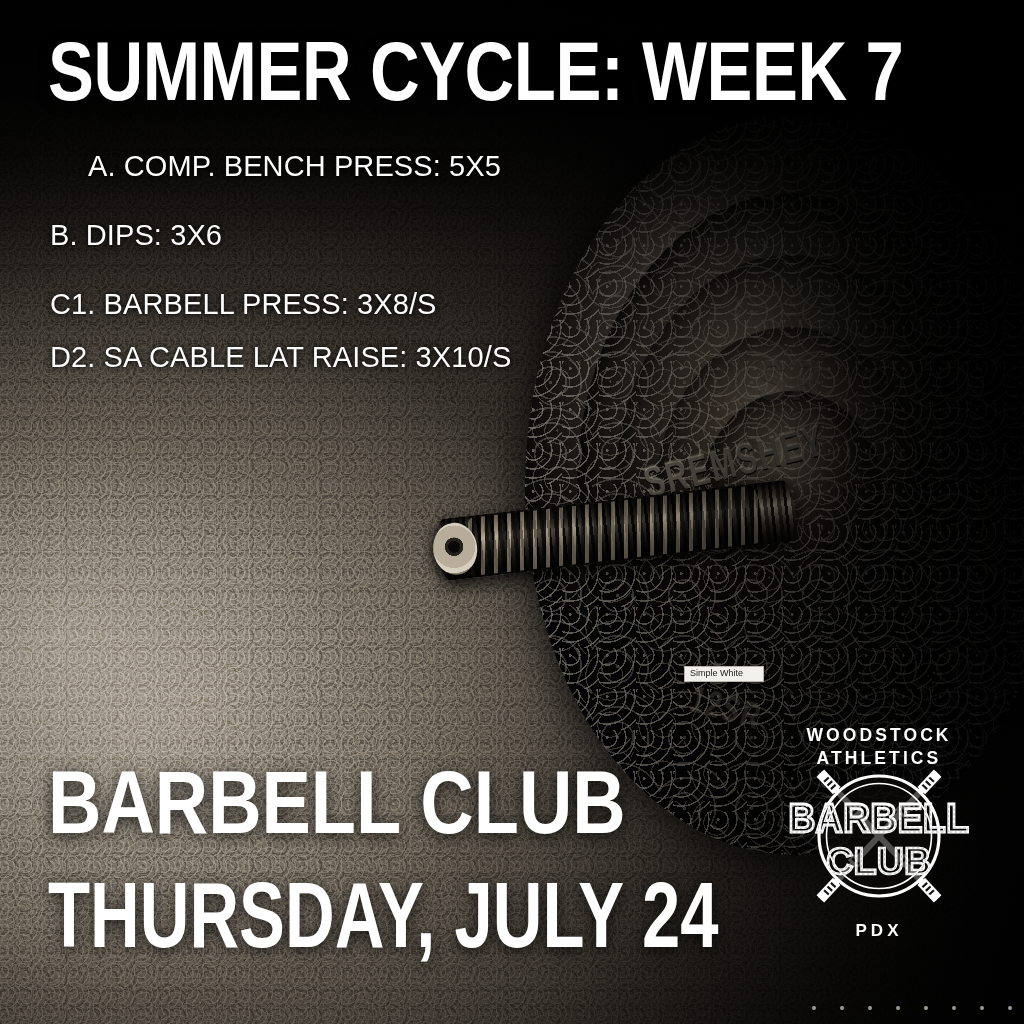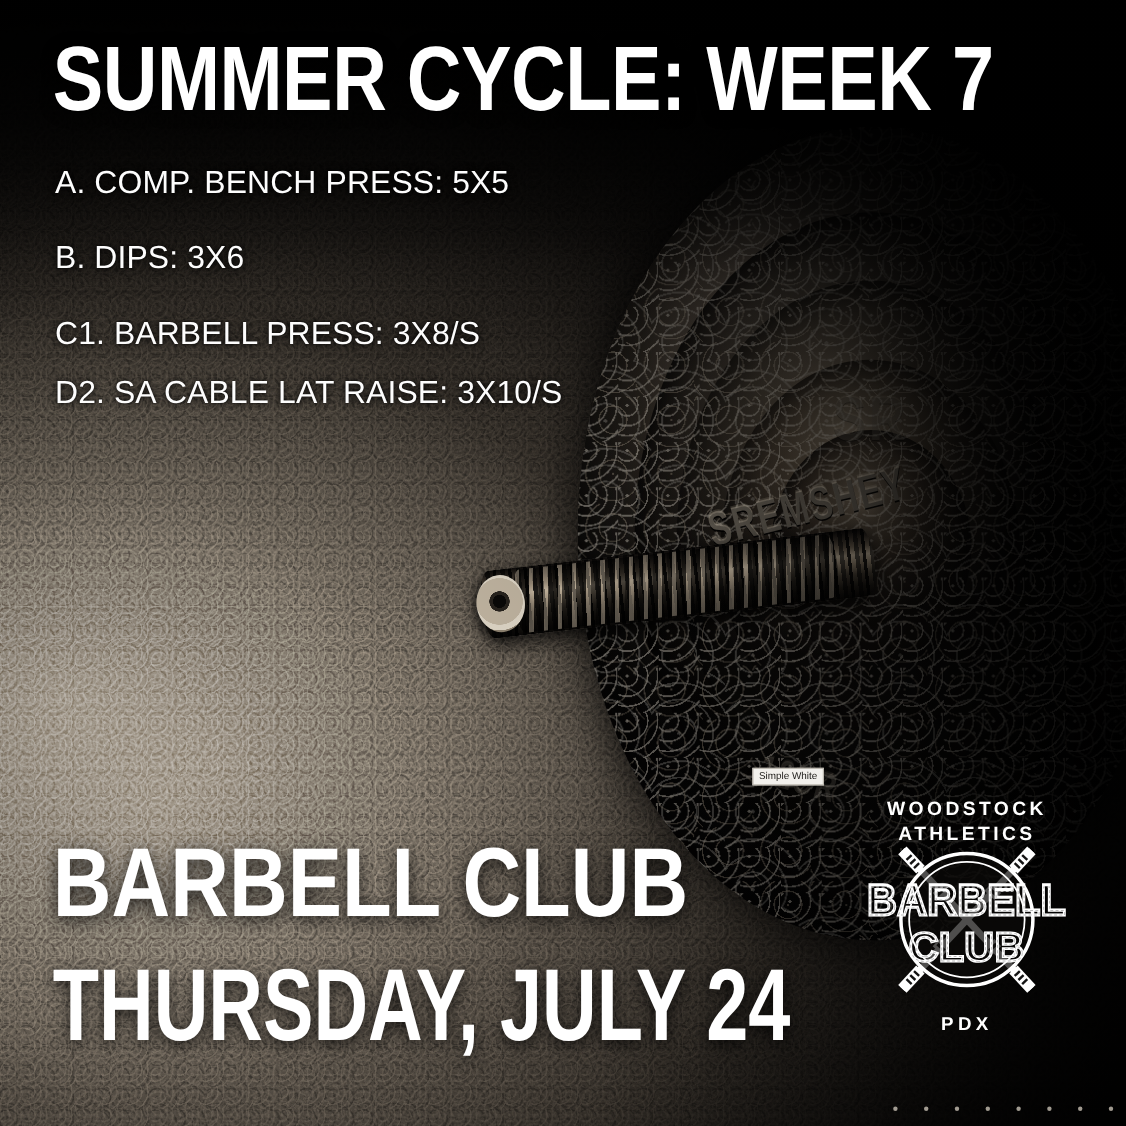--- a/index.html
+++ b/index.html
@@ -226,22 +226,22 @@
     background:
       radial-gradient(circle at 48% 46%,
         #0a0908 0 16%, #2a251f 17% 25%,
         #cfc2ad 26% 58%, #efe6d5 59% 72%, #9a8d79 73% 88%, #4b443a 100%);
     box-shadow: 0 3px 12px rgba(0,0,0,0.8);
   }
 
   
   .simple-white-chip {
     position: absolute;
-    left: 684px; top: 698px;
-    padding: 2px 5px 3px 5px;
+    left: 684px; top: 666px;
+    padding: 2px 20px 3px 5px;
     background: #f2f0ec;
     border: 1px solid #b9b4ab;
     color: #1d1b18;
     font-size: 9px;
     line-height: 1;
     font-family: "Liberation Sans", sans-serif;
     white-space: nowrap;
     box-shadow: 0 1px 3px rgba(0,0,0,0.55);
     z-index: 6;
   }
@@ -275,21 +275,21 @@
   .worklist-item {
     color: #fdfdfd;
     font-family: "Liberation Sans", sans-serif;
     font-weight: 400;
     font-size: 29px;
     line-height: 1;
     letter-spacing: 0.1px;
     white-space: nowrap;
     text-shadow: 0 1px 9px rgba(0,0,0,0.9), 0 0 3px rgba(0,0,0,0.7);
   }
-  .worklist-item.gap-lg { margin-bottom: 28px; }
+  .worklist-item.gap-lg { margin-bottom: 28px; margin-left: 38px; }
   .worklist-item.gap-sm { margin-bottom: 24px; margin-top: 40px; }
 
   .footline {
     position: absolute;
     left: 48px;
     color: #ffffff;
     font-family: "Liberation Sans Narrow", "Liberation Sans", sans-serif;
     font-weight: 700;
     line-height: 0.92;
     white-space: nowrap;

